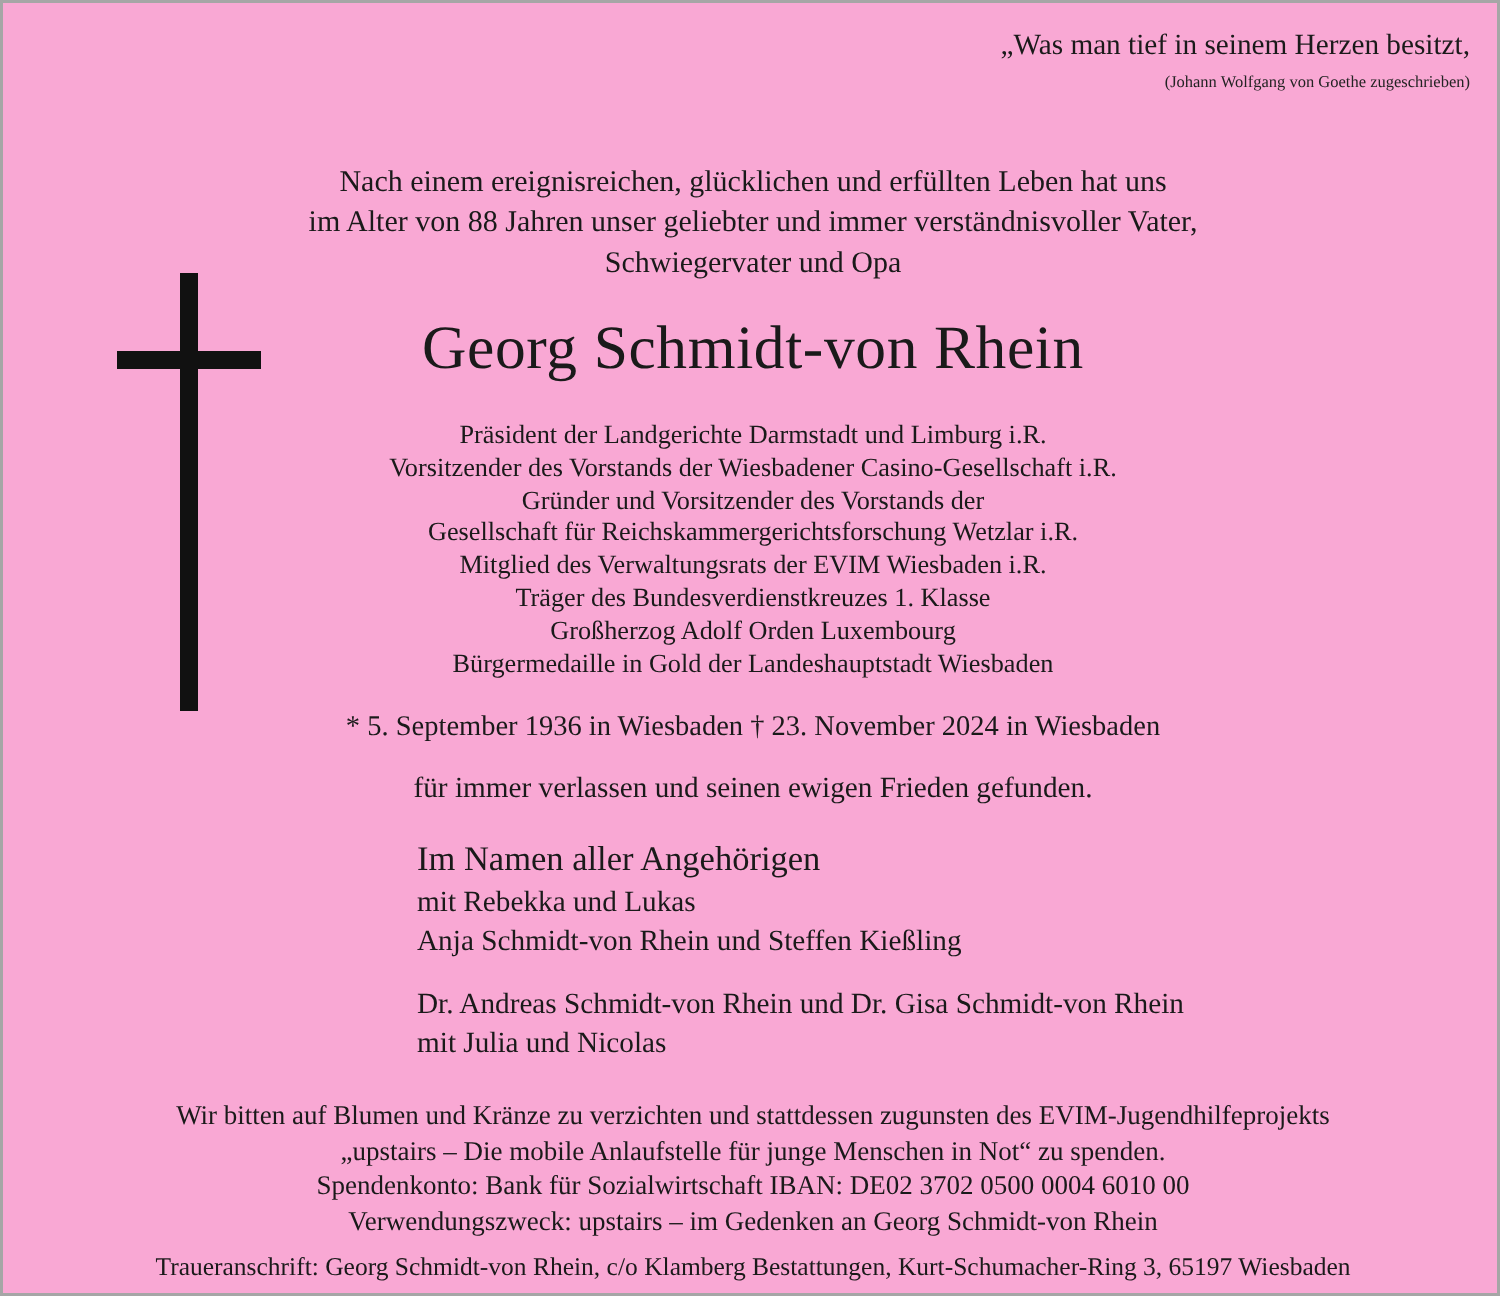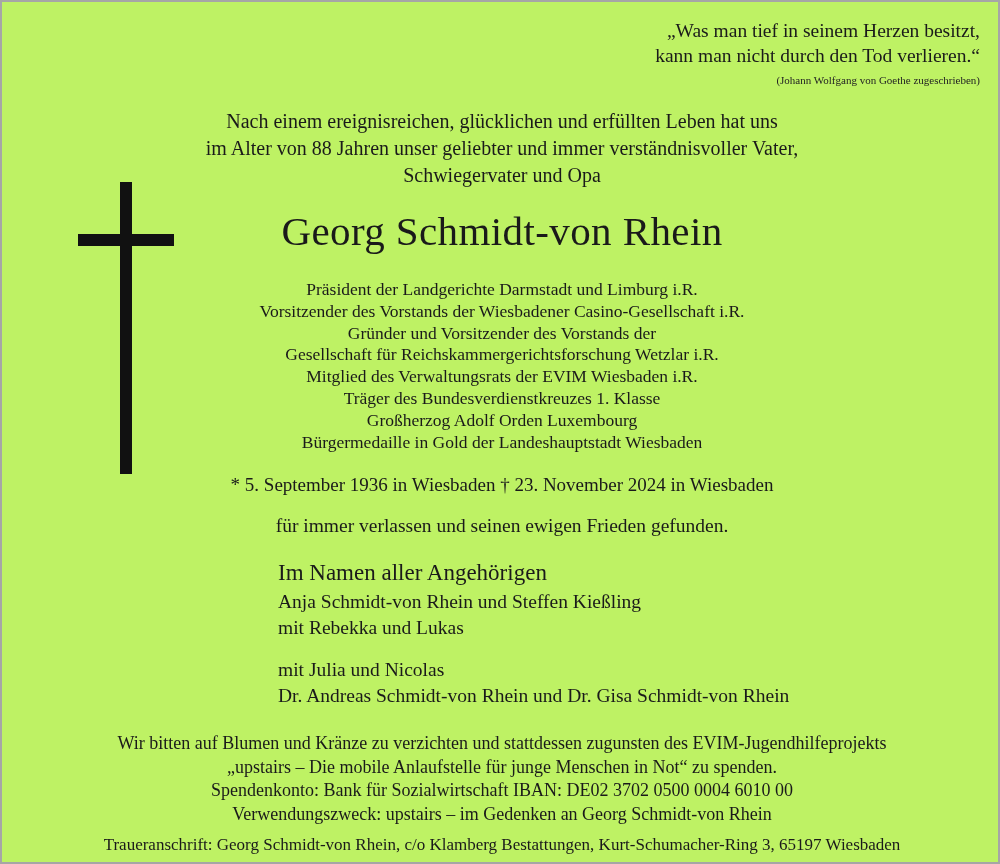--- a/index.html
+++ b/index.html
@@ -9,21 +9,21 @@
   }
   body {
     font-family: "Liberation Serif", "DejaVu Serif", serif;
     color: #1a1a1a;
   }
   .notice {
     position: relative;
     width: 1000px;
     height: 864px;
     box-sizing: border-box;
-    background: #bef264;
+    background: #f9a8d4;
     border: 2px solid #a6a6a6;
     overflow: hidden;
   }
 
   
   .quote-block {
     position: absolute;
     top: 16px;
     right: 18px;
     width: 360px;
@@ -173,21 +173,20 @@
     margin-top: 7px;
   }
 </style>
 </head>
 <body>
 
 <div class="notice">
 
   <div class="quote-block">
     <div class="quote-line">„Was man tief in seinem Herzen besitzt,</div>
-    <div class="quote-line">kann man nicht durch den Tod verlieren.“</div>
     <div class="quote-attrib">(Johann Wolfgang von Goethe zugeschrieben)</div>
   </div>
 
   <div class="cross">
     <div class="bar-v"></div>
     <div class="bar-h"></div>
   </div>
 
   <div class="intro">
     <div class="line">Nach einem ereignisreichen, glücklichen und erfüllten Leben hat uns</div>
@@ -208,26 +207,26 @@
     <div class="line">Bürgermedaille in Gold der Landeshauptstadt Wiesbaden</div>
   </div>
 
   <div class="dates">* 5. September 1936 in Wiesbaden   † 23. November 2024 in Wiesbaden</div>
 
   <div class="farewell">für immer verlassen und seinen ewigen Frieden gefunden.</div>
 
   <div class="family">
     <div class="heading">Im Namen aller Angehörigen</div>
     <div class="group">
+      <div class="fline">mit Rebekka und Lukas</div>
       <div class="fline">Anja Schmidt-von Rhein und Steffen Kießling</div>
-      <div class="fline">mit Rebekka und Lukas</div>
     </div>
     <div class="group">
+      <div class="fline">Dr. Andreas Schmidt-von Rhein und Dr. Gisa Schmidt-von Rhein</div>
       <div class="fline">mit Julia und Nicolas</div>
-      <div class="fline">Dr. Andreas Schmidt-von Rhein und Dr. Gisa Schmidt-von Rhein</div>
     </div>
   </div>
 
   <div class="footer">
     <div class="line">Wir bitten auf Blumen und Kränze zu verzichten und stattdessen zugunsten des EVIM-Jugendhilfeprojekts</div>
     <div class="line">„upstairs – Die mobile Anlaufstelle für junge Menschen in Not“ zu spenden.</div>
     <div class="line">Spendenkonto: Bank für Sozialwirtschaft IBAN: DE02 3702 0500 0004 6010 00</div>
     <div class="line">Verwendungszweck: upstairs – im Gedenken an Georg Schmidt-von Rhein</div>
     <div class="line last">Traueranschrift: Georg Schmidt-von Rhein, c/o Klamberg Bestattungen, Kurt-Schumacher-Ring 3, 65197 Wiesbaden</div>
   </div>

